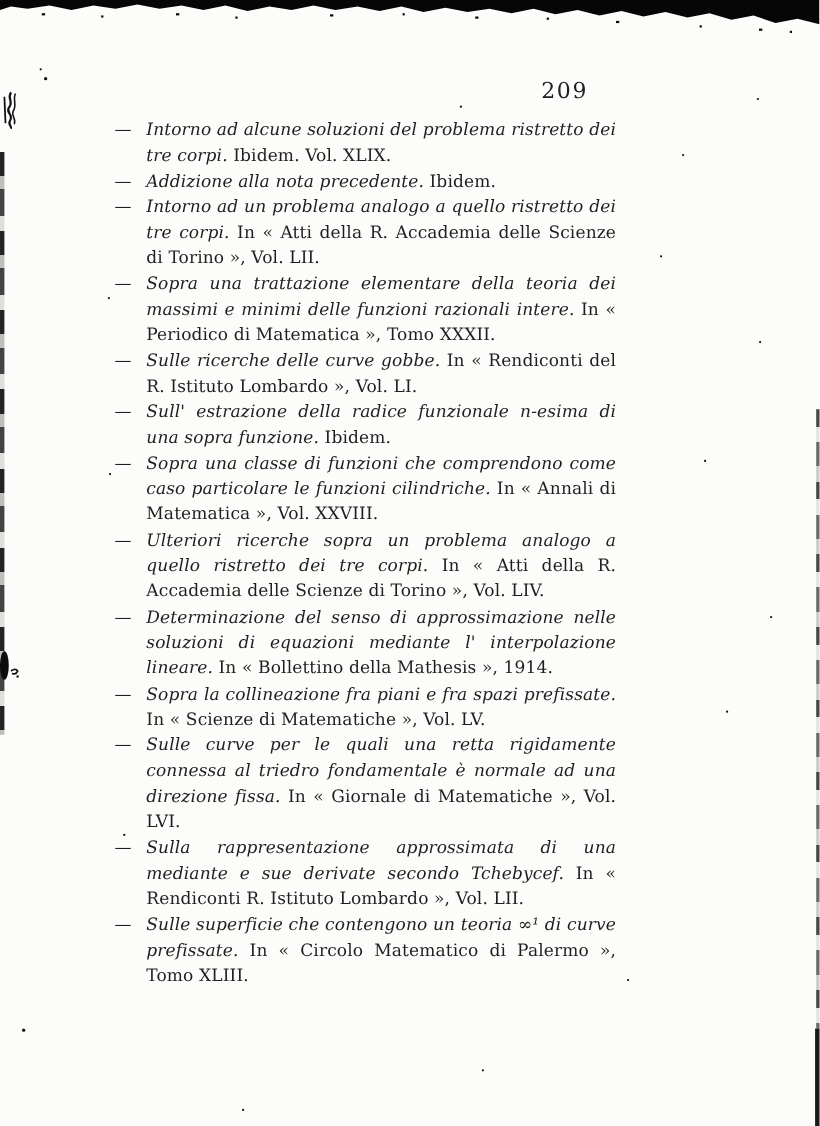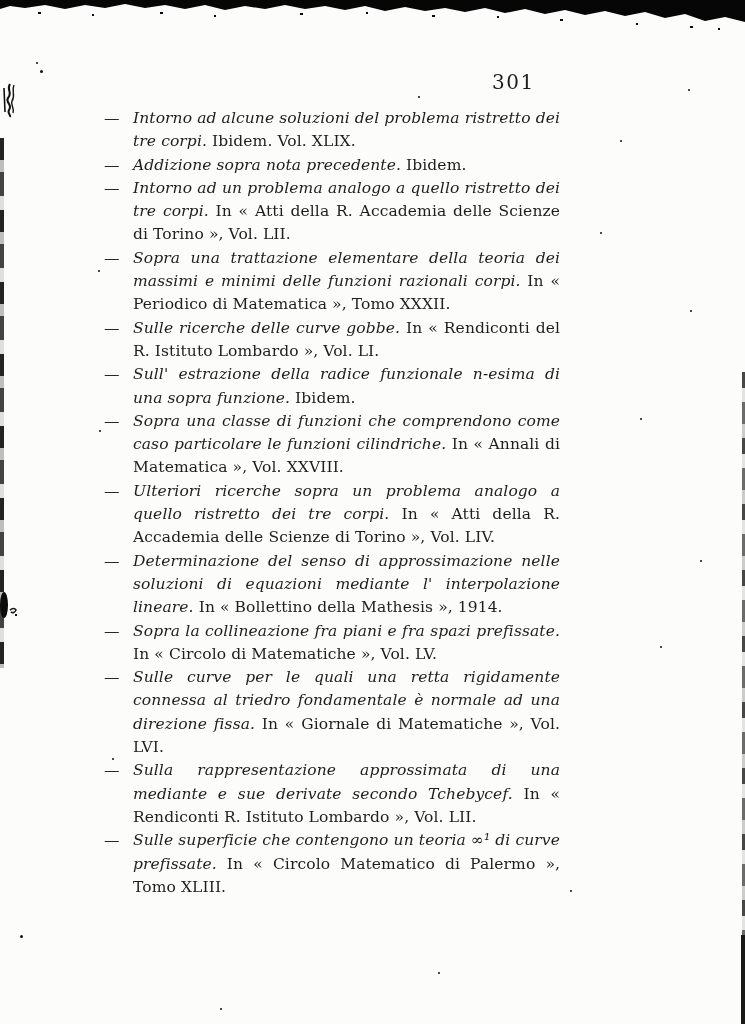--- a/index.html
+++ b/index.html
@@ -105,41 +105,41 @@
 <div class="scan-speck" style="left:700px; top:560px; width:2px; height:2px;"></div>
 <div class="scan-speck" style="left:660px; top:646px; width:2px; height:2px;"></div>
 <div class="scan-speck" style="left:98px; top:270px; width:2px; height:2px;"></div>
 <div class="scan-speck" style="left:99px; top:430px; width:2px; height:2px;"></div>
 <div class="scan-speck" style="left:112px; top:758px; width:2px; height:2px;"></div>
 <div class="scan-speck" style="left:20px; top:935px; width:3px; height:3px;"></div>
 <div class="scan-speck" style="left:438px; top:972px; width:2px; height:2px;"></div>
 <div class="scan-speck" style="left:220px; top:1008px; width:2px; height:2px;"></div>
 <div class="scan-speck" style="left:570px; top:890px; width:2px; height:2px;"></div>
 
-<div class="page-number">301</div>
+<div class="page-number">209</div>
 
 <div class="biblio">
   <div class="entry"><span class="dash">—</span><span class="title">Intorno ad alcune soluzioni del problema ristretto dei tre corpi.</span> <span class="ref">Ibidem. Vol. XLIX.</span></div>
 
-  <div class="entry"><span class="dash">—</span><span class="title">Addizione sopra nota precedente.</span> <span class="ref">Ibidem.</span></div>
+  <div class="entry"><span class="dash">—</span><span class="title">Addizione alla nota precedente.</span> <span class="ref">Ibidem.</span></div>
 
   <div class="entry"><span class="dash">—</span><span class="title">Intorno ad un problema analogo a quello ristretto dei tre corpi.</span> <span class="ref">In « Atti della R. Accademia delle Scienze di Torino », Vol. LII.</span></div>
 
-  <div class="entry"><span class="dash">—</span><span class="title">Sopra una trattazione elementare della teoria dei massimi e minimi delle funzioni razionali corpi.</span> <span class="ref">In « Periodico di Matematica », Tomo XXXII.</span></div>
+  <div class="entry"><span class="dash">—</span><span class="title">Sopra una trattazione elementare della teoria dei massimi e minimi delle funzioni razionali intere.</span> <span class="ref">In « Periodico di Matematica », Tomo XXXII.</span></div>
 
   <div class="entry"><span class="dash">—</span><span class="title">Sulle ricerche delle curve gobbe.</span> <span class="ref">In « Rendiconti del R. Istituto Lombardo », Vol. LI.</span></div>
 
   <div class="entry"><span class="dash">—</span><span class="title">Sull' estrazione della radice funzionale n-esima di una sopra funzione.</span> <span class="ref">Ibidem.</span></div>
 
   <div class="entry"><span class="dash">—</span><span class="title">Sopra una classe di funzioni che comprendono come caso particolare le funzioni cilindriche.</span> <span class="ref">In « Annali di Matematica », Vol. XXVIII.</span></div>
 
   <div class="entry"><span class="dash">—</span><span class="title">Ulteriori ricerche sopra un problema analogo a quello ristretto dei tre corpi.</span> <span class="ref">In « Atti della R. Accademia delle Scienze di Torino », Vol. LIV.</span></div>
 
   <div class="entry"><span class="dash">—</span><span class="title">Determinazione del senso di approssimazione nelle soluzioni di equazioni mediante l' interpolazione lineare.</span> <span class="ref">In « Bollettino della Mathesis », 1914.</span></div>
 
-  <div class="entry"><span class="dash">—</span><span class="title">Sopra la collineazione fra piani e fra spazi prefissate.</span> <span class="ref">In « Circolo di Matematiche », Vol. LV.</span></div>
+  <div class="entry"><span class="dash">—</span><span class="title">Sopra la collineazione fra piani e fra spazi prefissate.</span> <span class="ref">In « Scienze di Matematiche », Vol. LV.</span></div>
 
   <div class="entry"><span class="dash">—</span><span class="title">Sulle curve per le quali una retta rigidamente connessa al triedro fondamentale è normale ad una direzione fissa.</span> <span class="ref">In « Giornale di Matematiche », Vol. LVI.</span></div>
 
   <div class="entry"><span class="dash">—</span><span class="title">Sulla rappresentazione approssimata di una mediante e sue derivate secondo Tchebycef.</span> <span class="ref">In « Rendiconti R. Istituto Lombardo », Vol. LII.</span></div>
 
   <div class="entry"><span class="dash">—</span><span class="title">Sulle superficie che contengono un teoria ∞¹ di curve prefissate.</span> <span class="ref">In « Circolo Matematico di Palermo », Tomo XLIII.</span></div>
 </div>
 
 </body></html>

